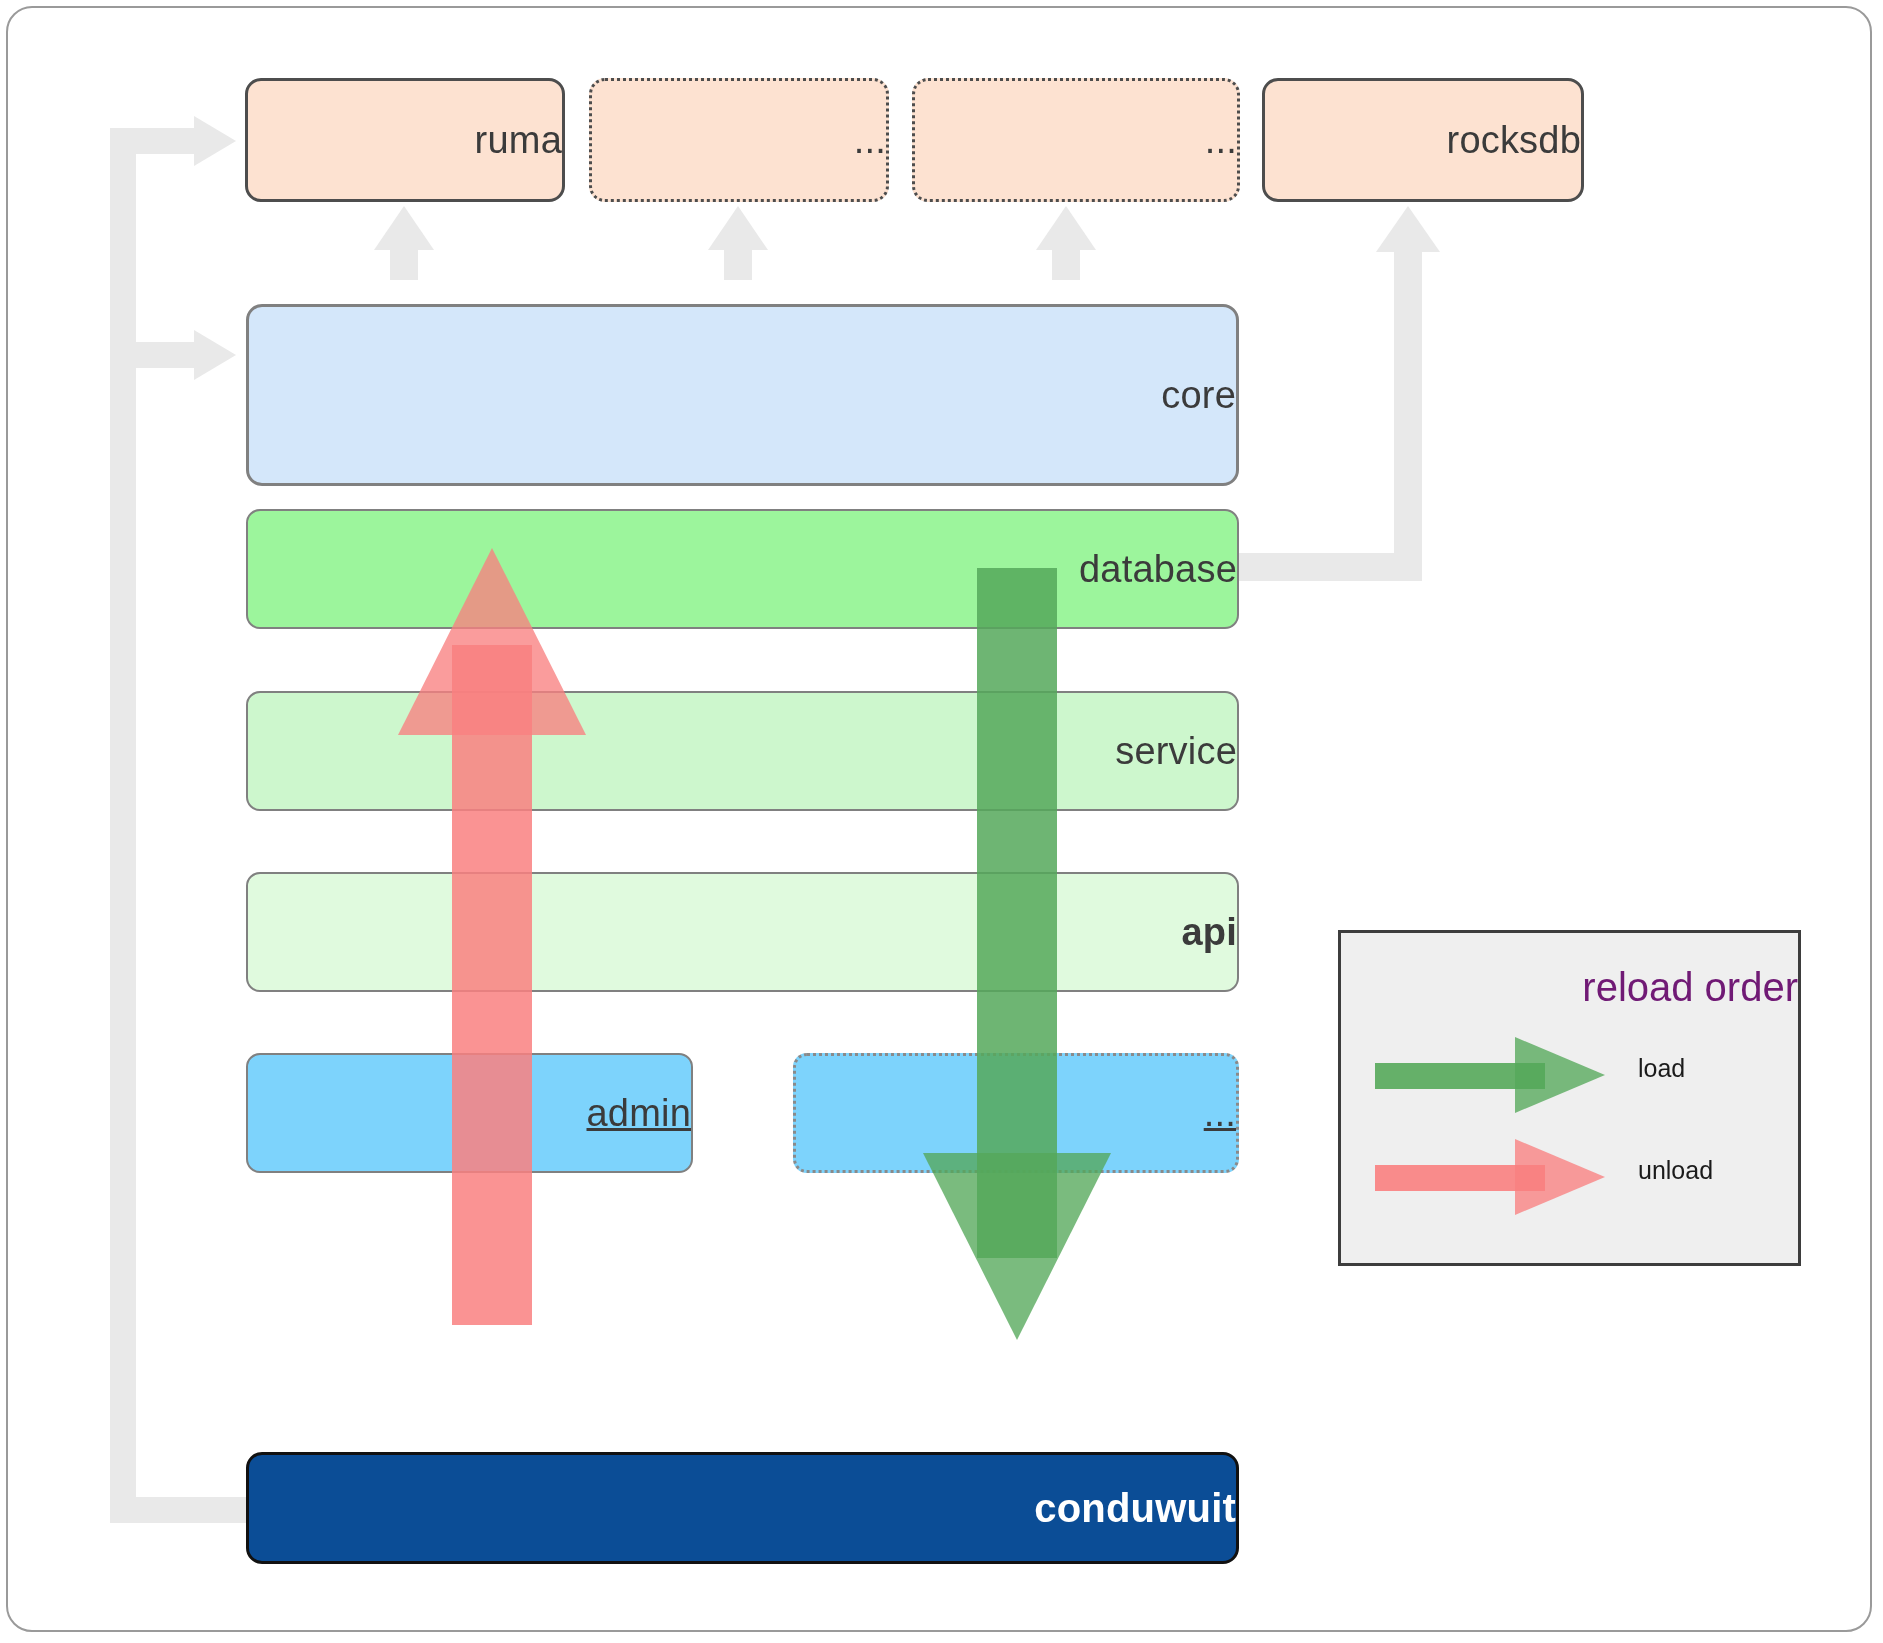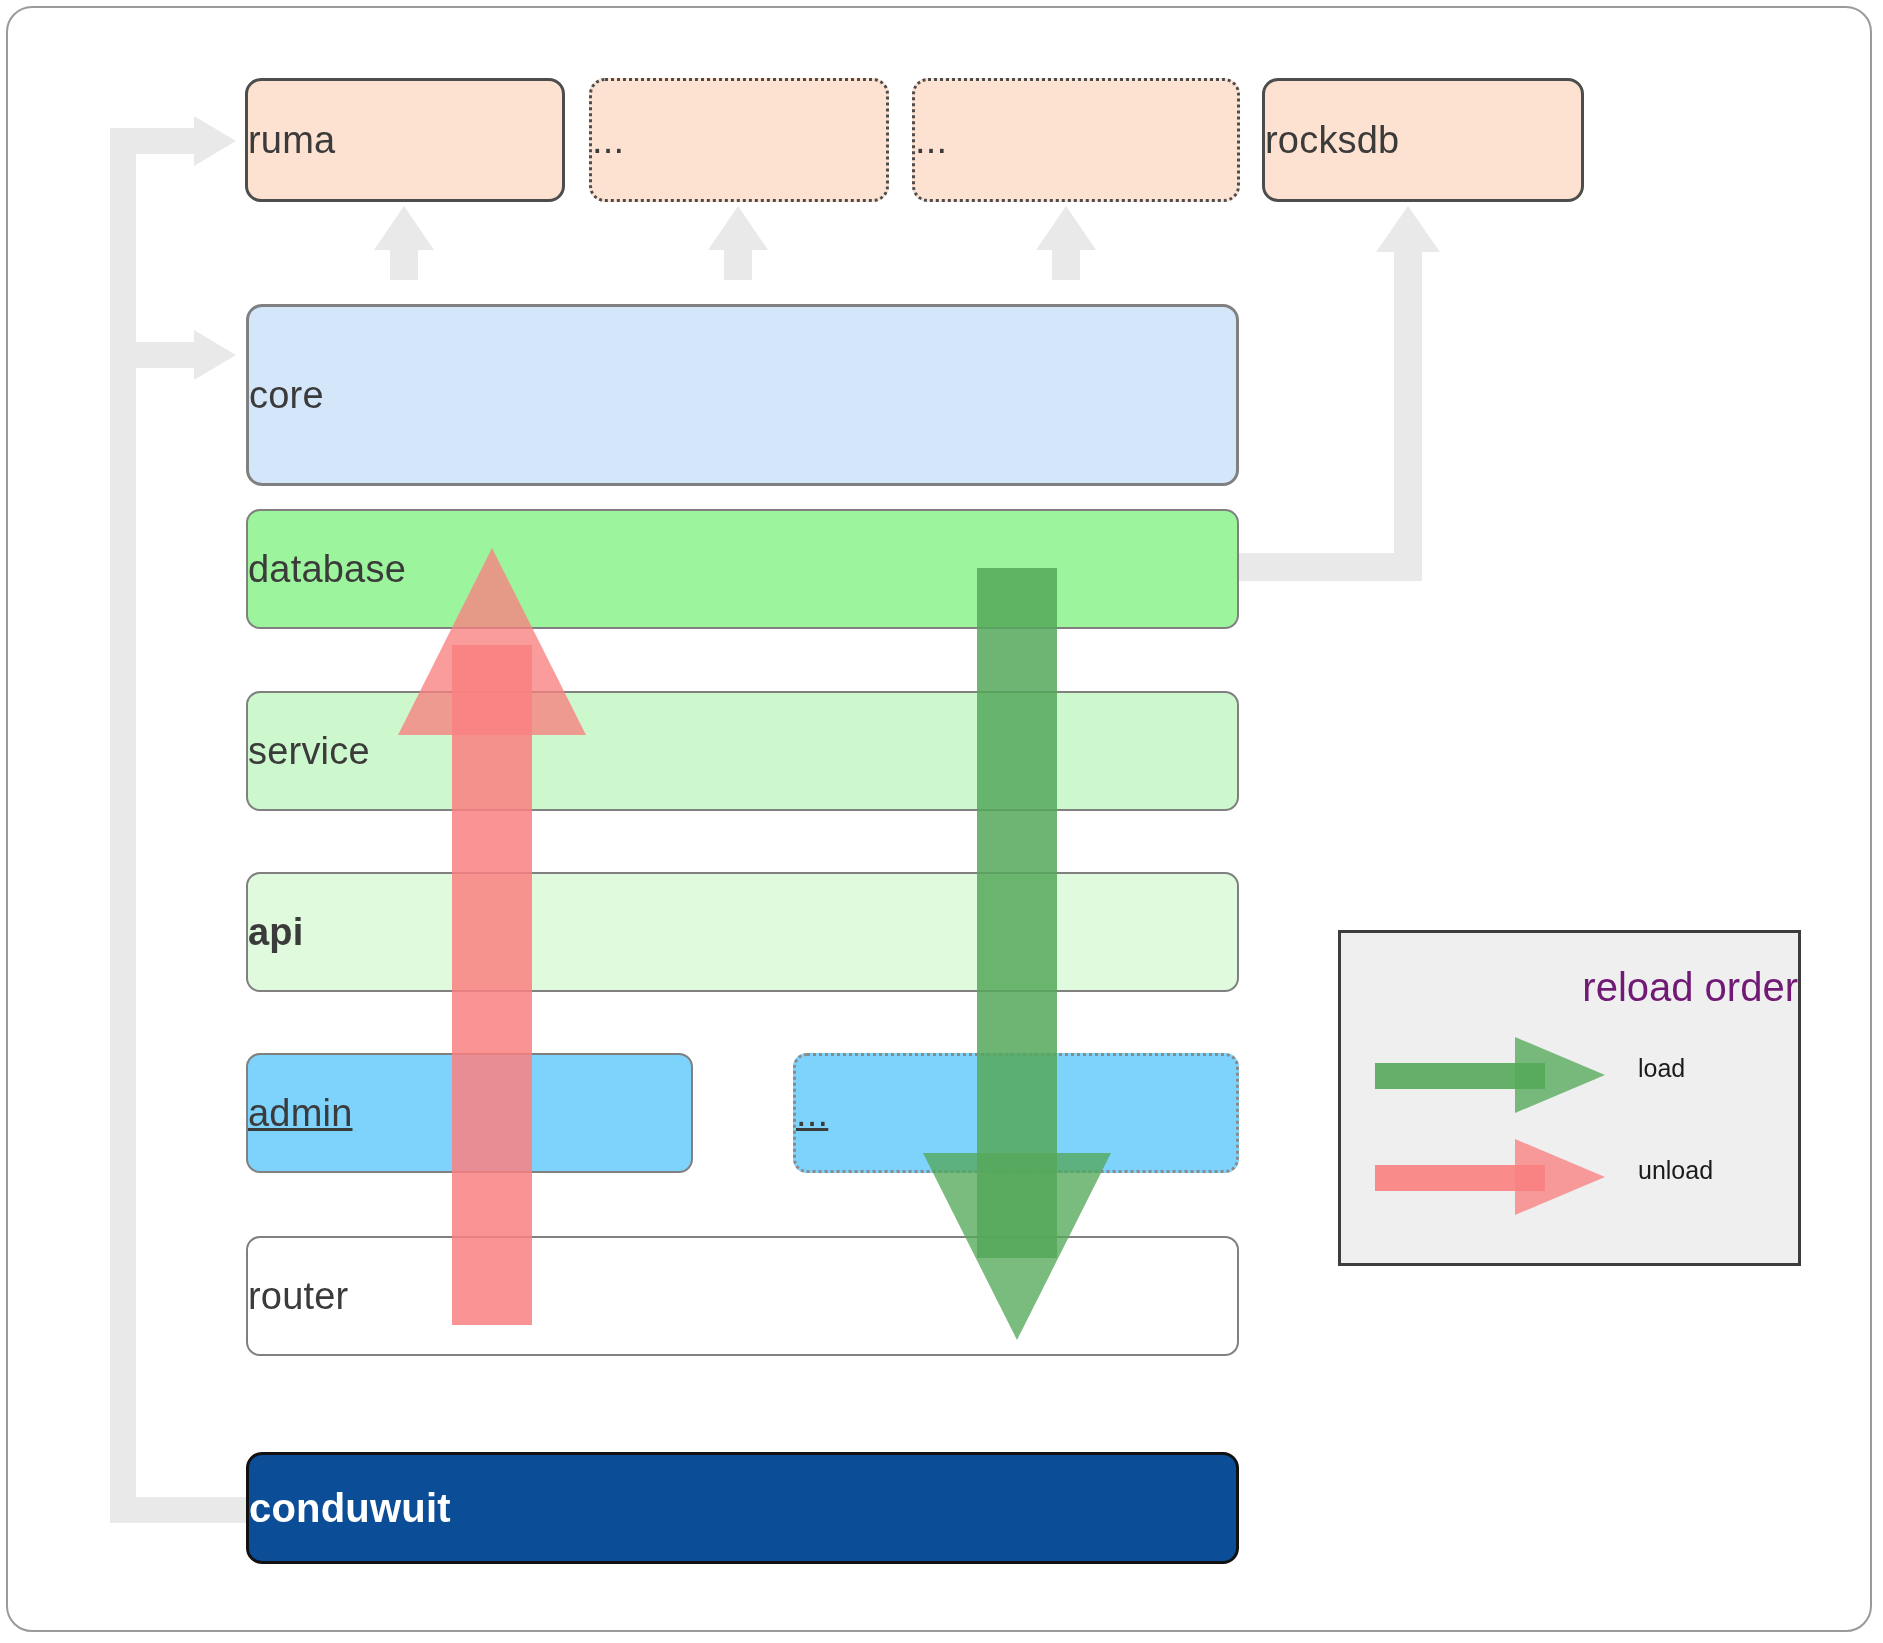--- a/index.html
+++ b/index.html
@@ -26,21 +26,21 @@
     border-radius: 26px;
     background: #ffffff;
     box-sizing: border-box;
   }
 
   .node {
     position: absolute;
     box-sizing: border-box;
     display: flex;
     align-items: center;
-    justify-content: flex-start;
+    justify-content: flex-end;
     border-radius: 14px;
     color: #3b3b3b;
     font-size: 38px;
     letter-spacing: .2px;
     user-select: none;
   }
 
   
   .crate {
     background: #fde2d1;
@@ -186,23 +186,20 @@
   </div>
 
   <div class="node layer lv4" style="left:246px; top:1053px; width:447px; height:120px;">
     <span>admin</span>
   </div>
 
   <div class="node layer lv4 dotted" style="left:793px; top:1053px; width:446px; height:120px;">
     <span>...</span>
   </div>
 
-  <div class="node layer lv5" style="left:246px; top:1236px; width:993px; height:120px;">
-    <span>router</span>
-  </div>
 
   <svg class="overlay" viewBox="0 0 1883 1643">
 
     <g>
       <rect x="452" y="645" width="80" height="680" fill="#f98080" fill-opacity="0.85"></rect>
       <polygon points="492,548 586,735 398,735" fill="#f98080" fill-opacity="0.78"></polygon>
     </g>
 
     <g>
       <rect x="977" y="568" width="80" height="690" fill="#55a85a" fill-opacity="0.85"></rect>

